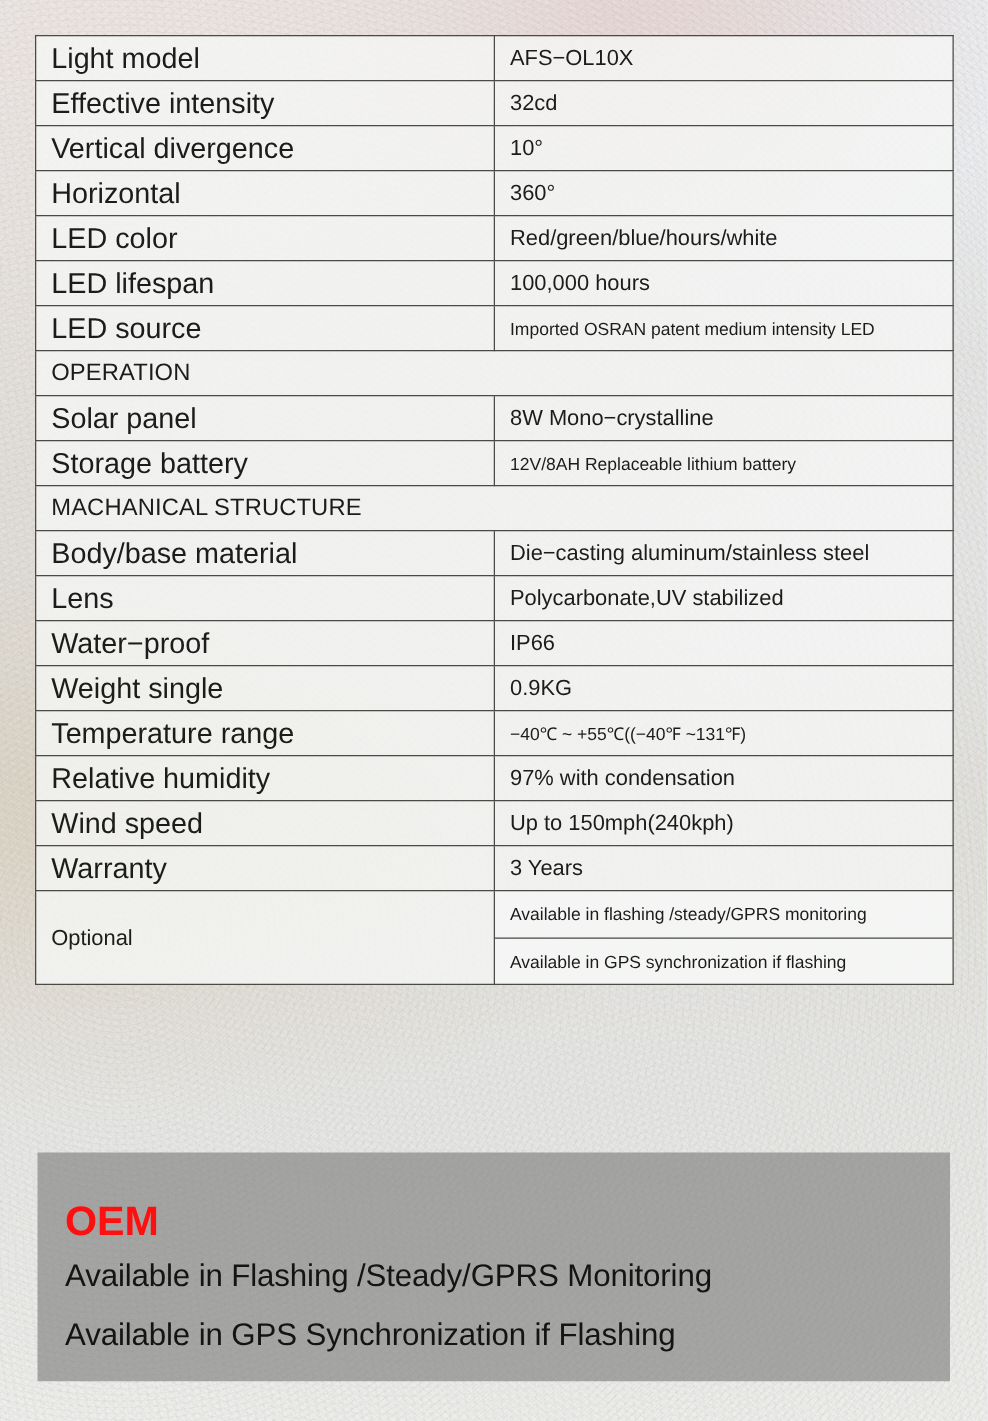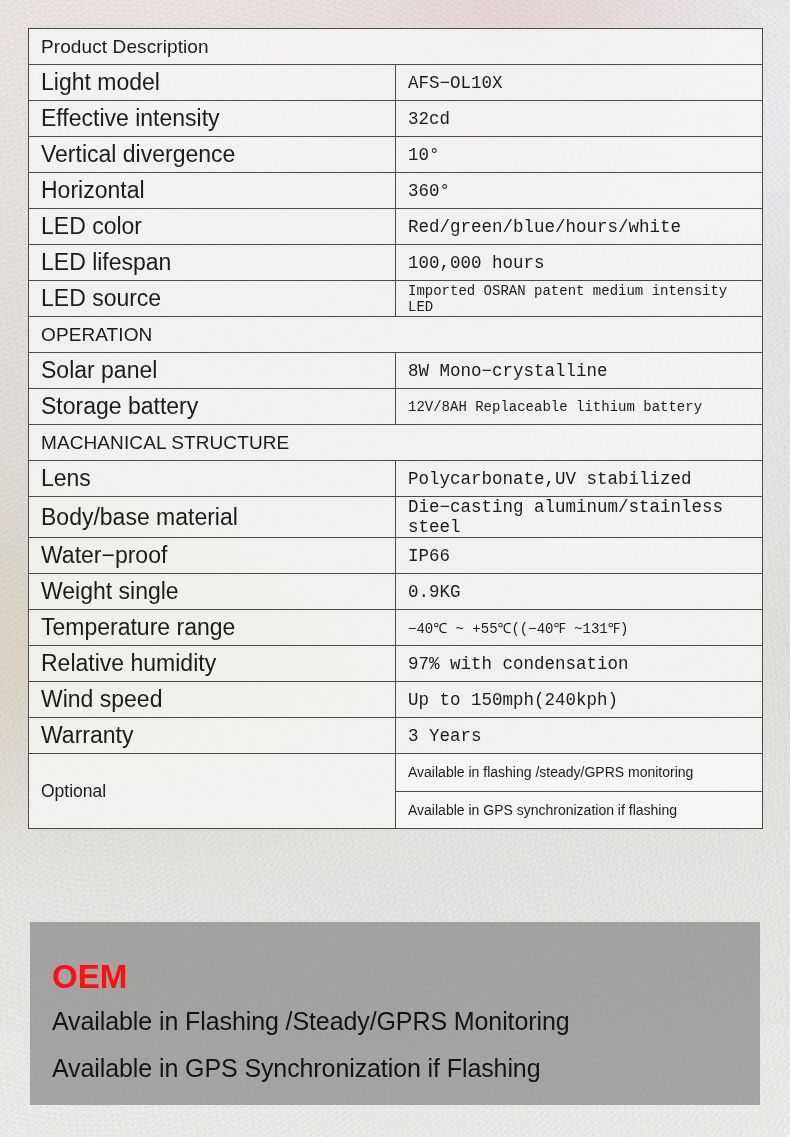--- a/index.html
+++ b/index.html
@@ -87,21 +87,20 @@
     border-right-color: #5f6159;
   }
 
   td.label {
     font-size: 23px;
     height: 36px;
   }
   td.value {
     font-size: 17.5px;
     height: 36px;
-    font-family: Liberation Mono, monospace;
   }
   td.value.small {
     font-size: 14px;
   }
   td.value.pad {
     padding-left: 14px;
   }
   td.optional-label {
     font-size: 17.5px;
   }
@@ -151,23 +150,20 @@
   <div class="layer grain"></div>
   <div class="layer grain2"></div>
 </div>
 
 <table id="spec-table">
   <colgroup>
     <col class="col-label">
     <col>
   </colgroup>
   <tbody id="spec-body">
-      <tr class="section">
-        <td colspan="2">Product Description</td>
-      </tr>
       <tr>
         <td class="label">Light model</td>
         <td class="value">AFS−OL10X</td>
       </tr>
       <tr>
         <td class="label">Effective intensity</td>
         <td class="value">32cd</td>
       </tr>
       <tr>
         <td class="label">Vertical divergence</td>
@@ -197,26 +193,26 @@
         <td class="value">8W Mono−crystalline</td>
       </tr>
       <tr>
         <td class="label">Storage battery</td>
         <td class="value small pad">12V/8AH Replaceable lithium battery</td>
       </tr>
       <tr class="section">
         <td colspan="2">MACHANICAL STRUCTURE</td>
       </tr>
       <tr>
+        <td class="label">Body/base material</td>
+        <td class="value">Die−casting aluminum/stainless steel</td>
+      </tr>
+      <tr>
         <td class="label">Lens</td>
         <td class="value">Polycarbonate,UV stabilized</td>
-      </tr>
-      <tr>
-        <td class="label">Body/base material</td>
-        <td class="value">Die−casting aluminum/stainless steel</td>
       </tr>
       <tr>
         <td class="label">Water−proof</td>
         <td class="value">IP66</td>
       </tr>
       <tr>
         <td class="label">Weight single</td>
         <td class="value">0.9KG</td>
       </tr>
       <tr>

